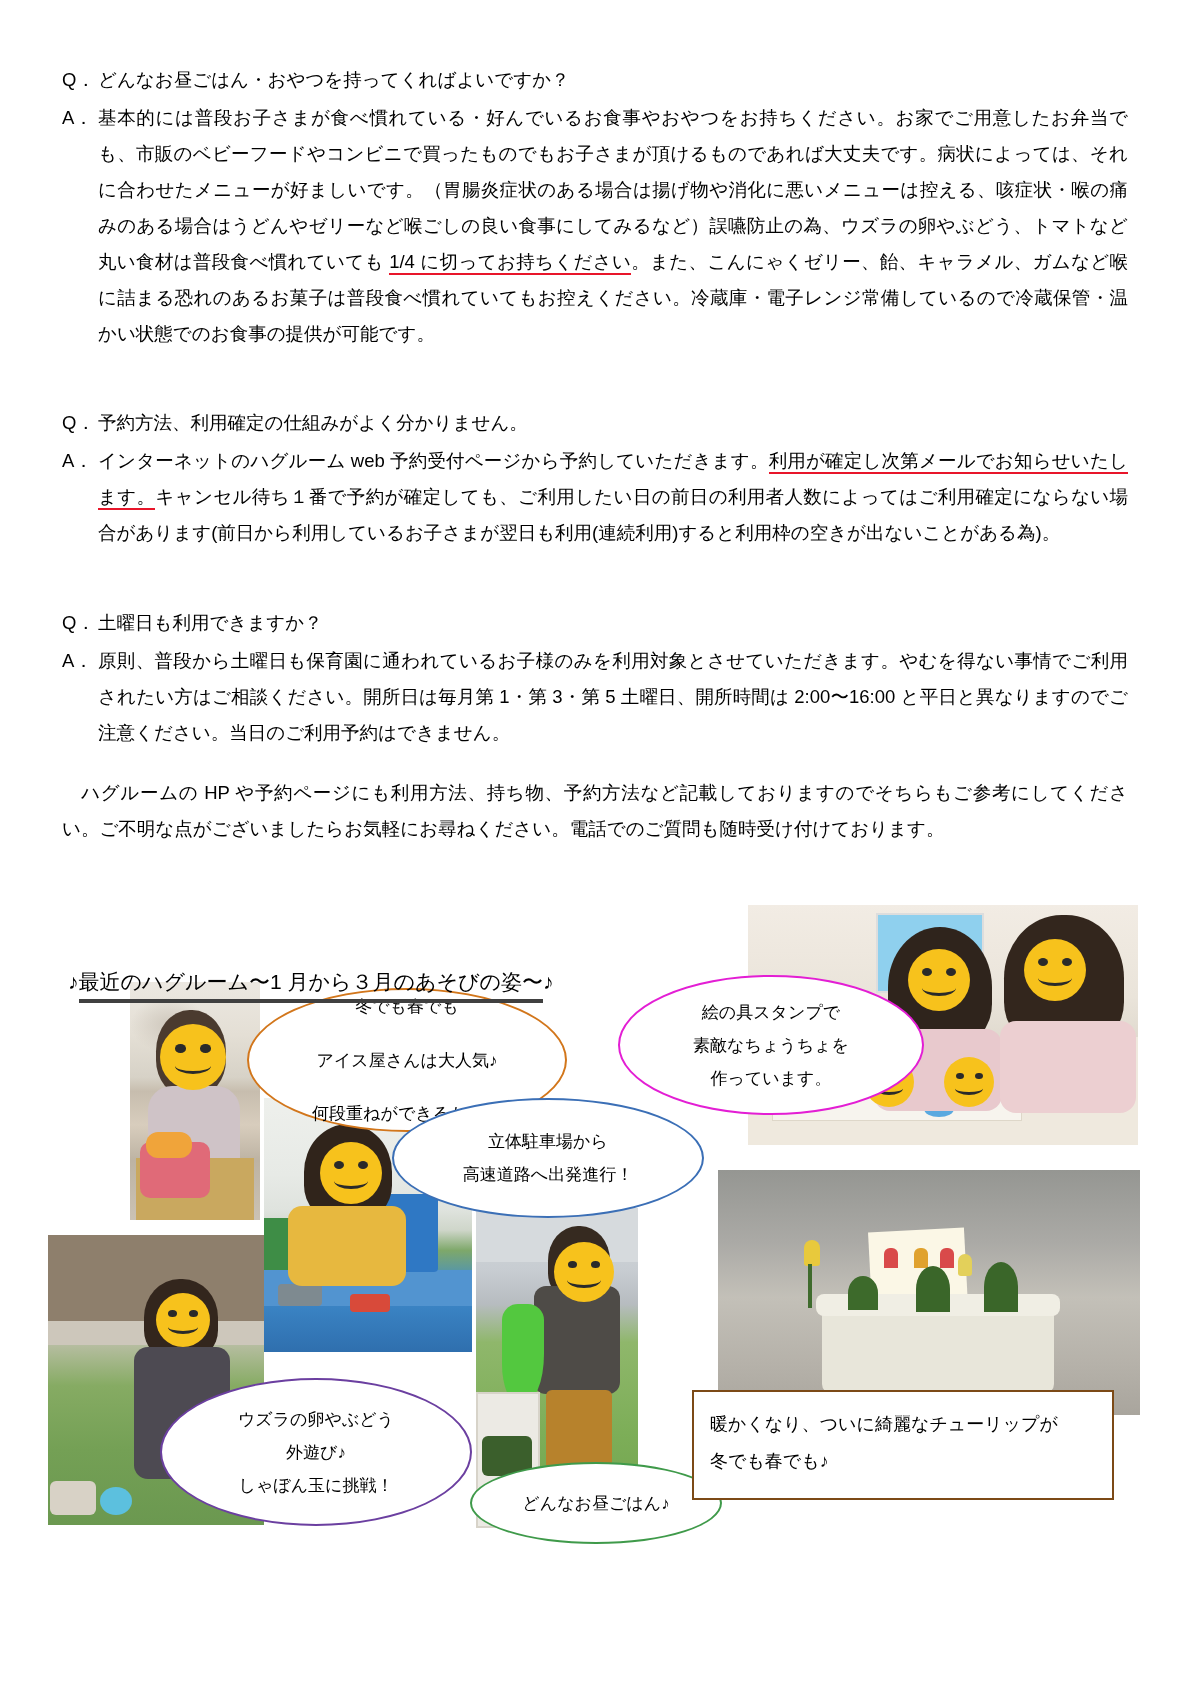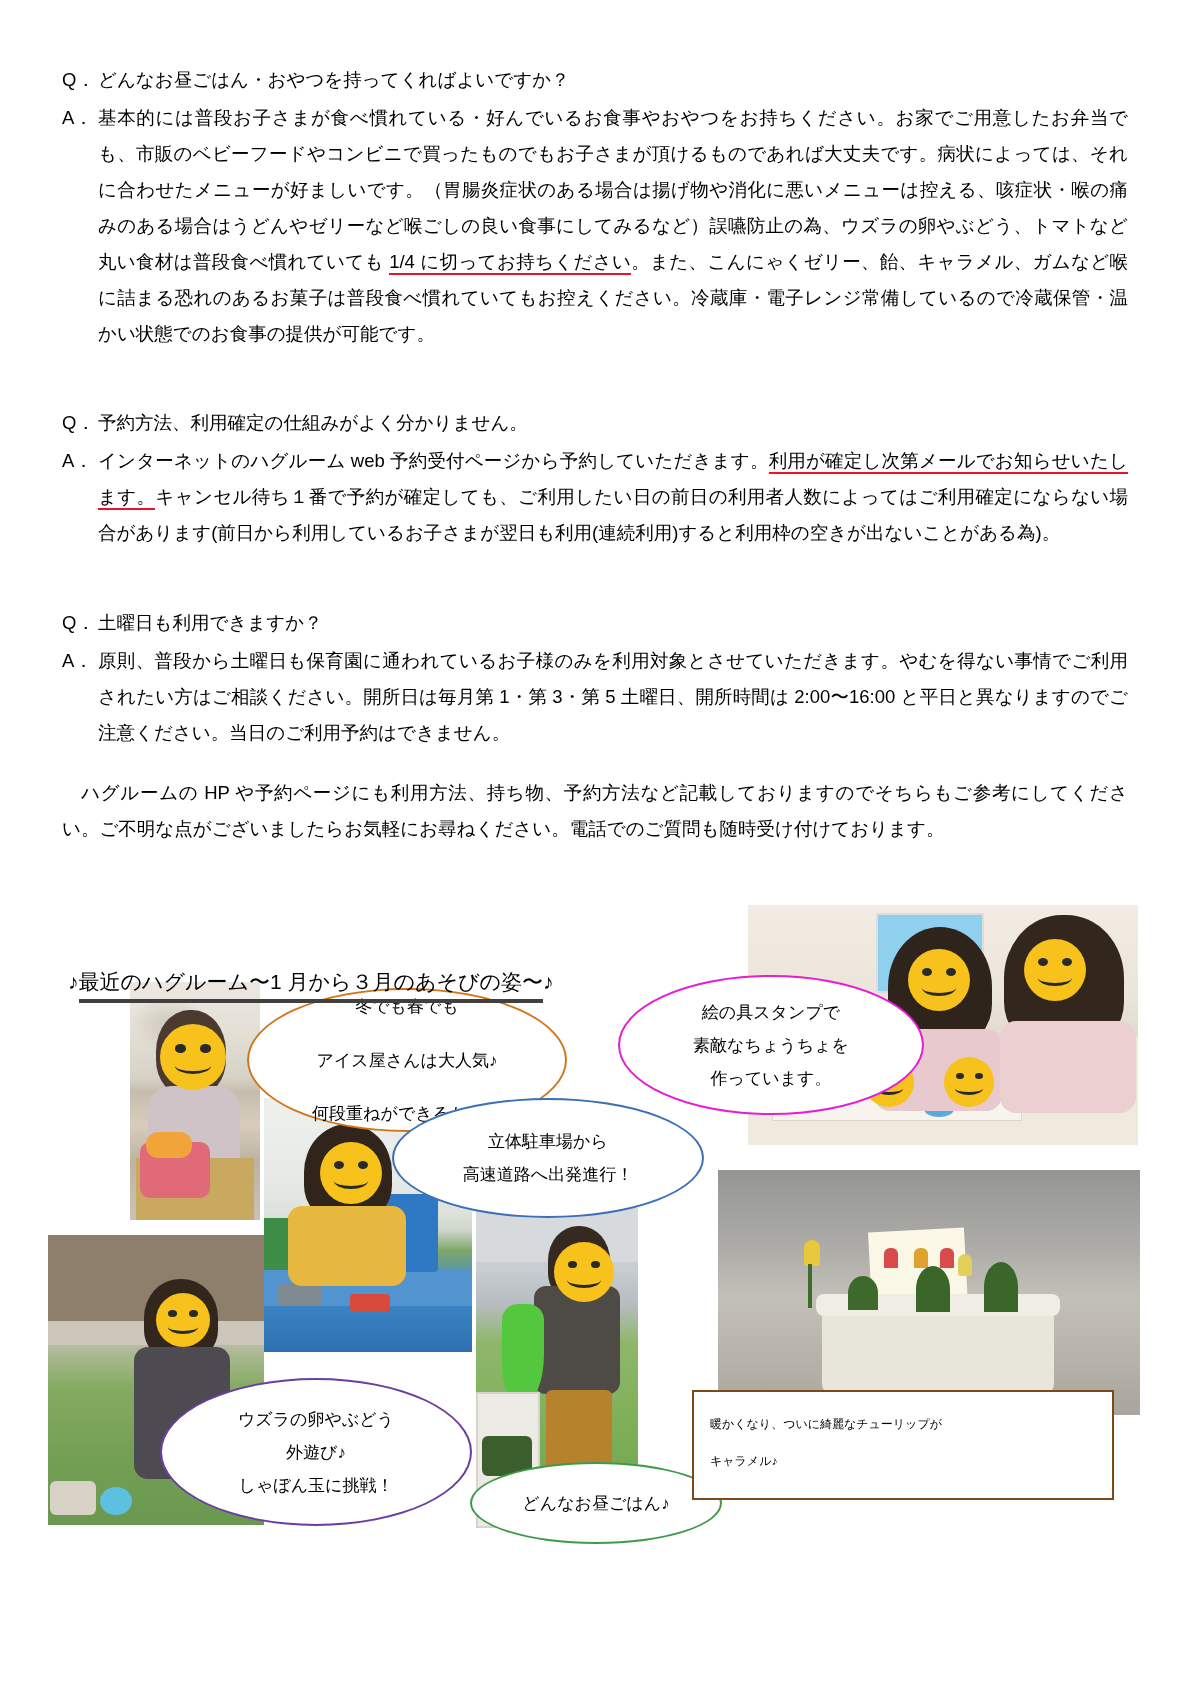--- a/index.html
+++ b/index.html
@@ -109,21 +109,21 @@
   
   .caption-box {
     position:absolute;
     background:#ffffff;
     border: 2.4px solid #7c4a17;
     z-index: 20;
     padding: 14px 16px 10px 16px;
   }
   .caption-box span {
     display:block;
-    font-size: 12px;
+    font-size: 18px;
     line-height: 37px;
     white-space: nowrap;
   }
 </style>
 </head>
 <body>
 
 <div class="doc">
 
   <div class="qa-block" style="left:62px; top:62px; width:1066px;">
@@ -310,16 +310,16 @@
     <span>外遊び♪</span>
     <span>しゃぼん玉に挑戦！</span>
   </div>
 
   <div class="bubble b-green" style="left:470px; top:1462px; width:252px; height:82px;">
     <span>どんなお昼ごはん♪</span>
   </div>
 
   <div class="caption-box" style="left:692px; top:1390px; width:422px; height:110px;">
     <span>暖かくなり、ついに綺麗なチューリップが</span>
-    <span>キャラメル♪</span>
+    <span>冬でも春でも♪</span>
   </div>
 
 </div>
 
 </body></html>

